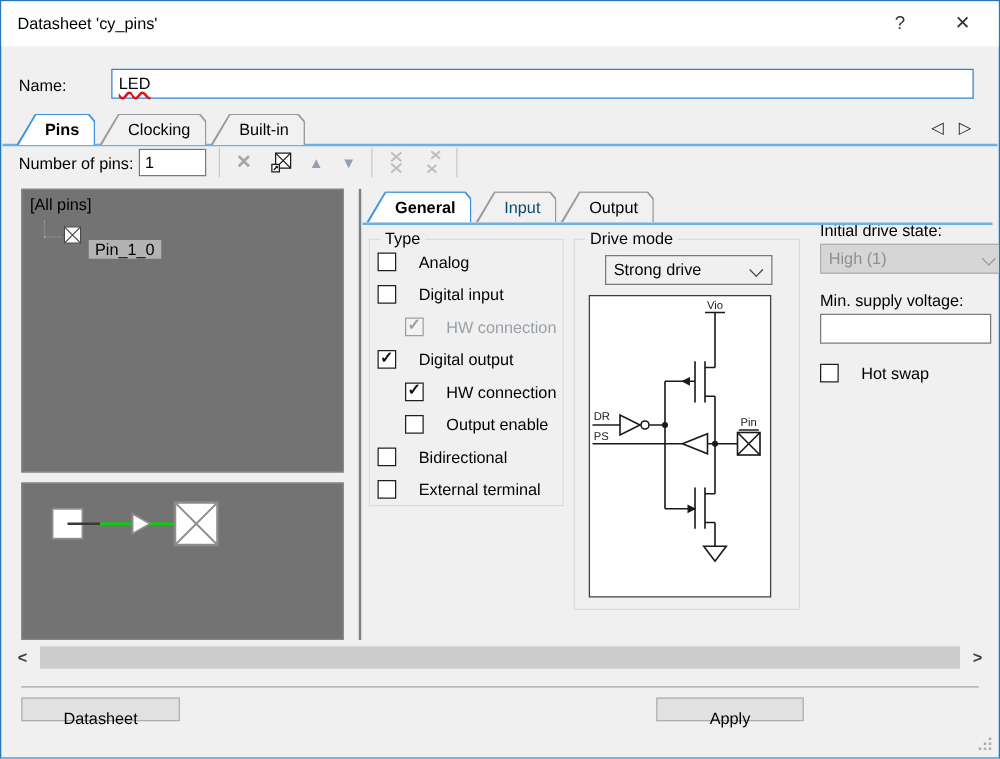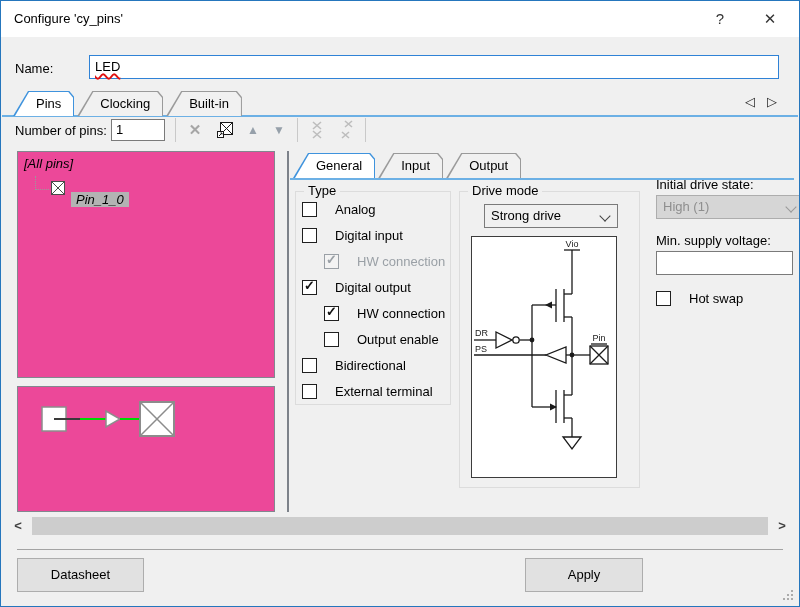--- a/index.html
+++ b/index.html
@@ -18,39 +18,39 @@
   .name-input{position:absolute;left:88px;top:54px;width:690px;height:24px;background:#fff;border:1px solid #2f82d6;box-sizing:border-box;line-height:22px;padding-left:5px;}
   .squiggle{text-decoration-line:underline;text-decoration-style:wavy;text-decoration-color:#e01010;text-decoration-thickness:2px;text-underline-offset:2px;margin-top:16px;}
 
   
   .tab{position:relative;height:25px;line-height:26px;margin-right:3px;padding:0 13px 0 23px;}
   .tab .bg{position:absolute;inset:0;clip-path:polygon(0 100%,15px 0,calc(100% - 5px) 0,100% 6px,100% 100%);background:#9a9a9a;}
   .tab .fg{position:absolute;left:2px;right:1px;top:1px;bottom:0;clip-path:polygon(0 100%,14px 0,calc(100% - 5px) 0,100% 6px,100% 100%);background:#f1f1f1;}
   .tab .lbl{position:relative;}
   .tab.active .bg{background:#3f93dd;}
   .tab.active .fg{background:#fff;}
-  .tab.active .lbl{font-weight:normal;}
-  .tab.disabled .lbl{color:#000000;text-align:center;}
+  .tab.active .lbl{font-weight:bold;}
+  .tab.disabled .lbl{color:#0c4a6e;text-align:center;}
   .tabstrip{position:absolute;display:flex;z-index:3;}
   .outer-tabs{left:12px;top:90px;}
   .tab-underline{position:absolute;left:1px;right:1px;top:114px;height:2px;background:#6cb0e5;z-index:2;}
   .tabnav{position:absolute;top:93px;font-size:13px;color:#222;z-index:3;}
   .tabnav.prev{right:44px;}
   .tabnav.next{right:22px;}
 
   
   .tbar-label{position:absolute;left:14px;top:122px;}
   .tbar-input{position:absolute;left:110px;top:118px;width:54px;height:22px;background:#fff;border:1px solid #7a7a7a;box-sizing:border-box;line-height:20px;padding-left:4px;}
   .tbar-sep{position:absolute;top:117px;width:1px;height:24px;background:#c9c9c9;}
   .ticon{position:absolute;top:117px;width:24px;height:24px;text-align:center;line-height:24px;}
   .ticon-x{color:#a6a6a6;font-size:15px;font-weight:bold;}
   .ticon-arrow{color:#96a0aa;font-size:12px;}
 
   
-  .panel{position:absolute;background:#ec4899;border:1px solid #82878f;box-sizing:border-box;font-style:italic;}
+  .panel{position:absolute;background:#737373;border:1px solid #82878f;box-sizing:border-box;}
   .tree-panel{left:16px;top:150px;width:258px;height:227px;}
   .tree-root{position:absolute;left:6px;top:4px;}
   .tree-branch{position:absolute;left:17px;top:24px;width:13px;height:13px;border-left:1px dotted #9a9a9a;border-bottom:1px dotted #9a9a9a;}
   .tree-icon{position:absolute;left:33px;top:29px;}
   .tree-sel{position:absolute;left:53px;top:40px;background:#b3b3b3;padding:0 5px;}
   .preview-panel{left:16px;top:385px;width:258px;height:126px;}
   .splitter{position:absolute;left:286px;top:150px;width:2px;height:361px;background:#7d828a;}
 
   
   .inner-tabs{left:292px;top:152px;}
@@ -81,36 +81,36 @@
   .diagram-box{position:absolute;left:470px;top:235px;width:146px;height:242px;background:#fff;border:1px solid #3c3c3c;box-sizing:border-box;}
 
   
   .hscroll{position:absolute;left:1px;right:1px;top:514px;height:22px;background:#f0f0f0;}
   .hs-btn{position:absolute;top:0;width:22px;height:22px;line-height:22px;text-align:center;color:#404040;font-weight:bold;font-size:13px;}
   .hs-left{left:5px;}
   .hs-right{right:5px;}
   .hs-thumb{position:absolute;left:30px;right:30px;top:2px;height:18px;background:#cdcdcd;}
 
   .footer-sep{position:absolute;left:16px;right:16px;top:548px;height:1px;background:#a3a3a3;}
-  .btn{position:absolute;top:557px;height:34px;background:#e1e1e1;border:1px solid #adadad;box-sizing:border-box;text-align:center;line-height:31px;}
+  .btn{position:absolute;top:557px;height:19px;background:#e1e1e1;border:1px solid #adadad;box-sizing:border-box;text-align:center;line-height:31px;}
   .btn-datasheet{left:16px;width:127px;}
   .btn-ok{left:387px;width:124px;border:2px solid #0078d7;}
   .btn-apply{left:524px;width:118px;}
   .btn-cancel{left:657px;width:117px;}
   .grip{position:absolute;right:6px;bottom:6px;width:2px;height:2px;background:#ababab;
         box-shadow:0 -4px #ababab,0 -8px #ababab,-4px 0 #ababab,-4px -4px #ababab,-8px 0 #ababab;}
   svg{display:block;}
 </style>
 </head>
 <body>
 
 <div class="dialog">
 
   <div class="titlebar">
-    <span class="title">Configure 'cy_pins'</span>
+    <span class="title">Datasheet 'cy_pins'</span>
     <span class="tb-btn tb-help">?</span>
     <span class="tb-btn tb-close">✕</span>
   </div>
 
   <span class="name-label">Name:</span>
   <div class="name-input">
     <span class="squiggle">LED</span>
   </div>
 
   <div class="tabstrip outer-tabs">

